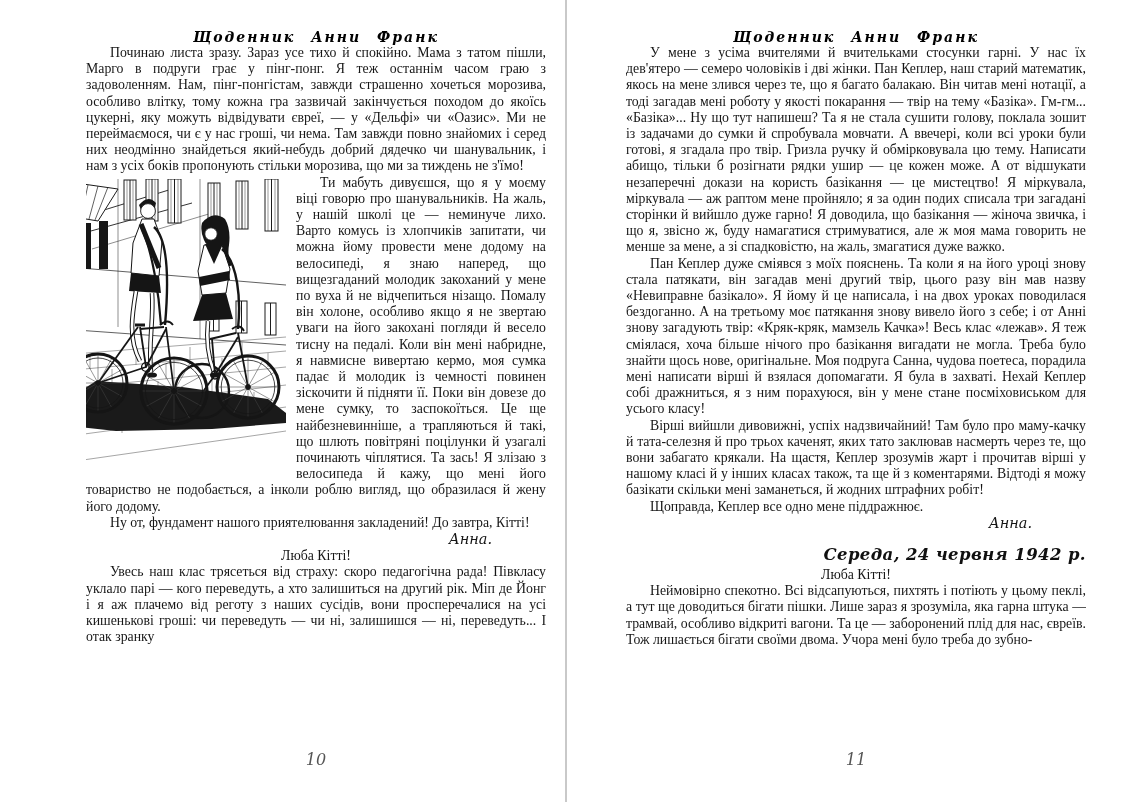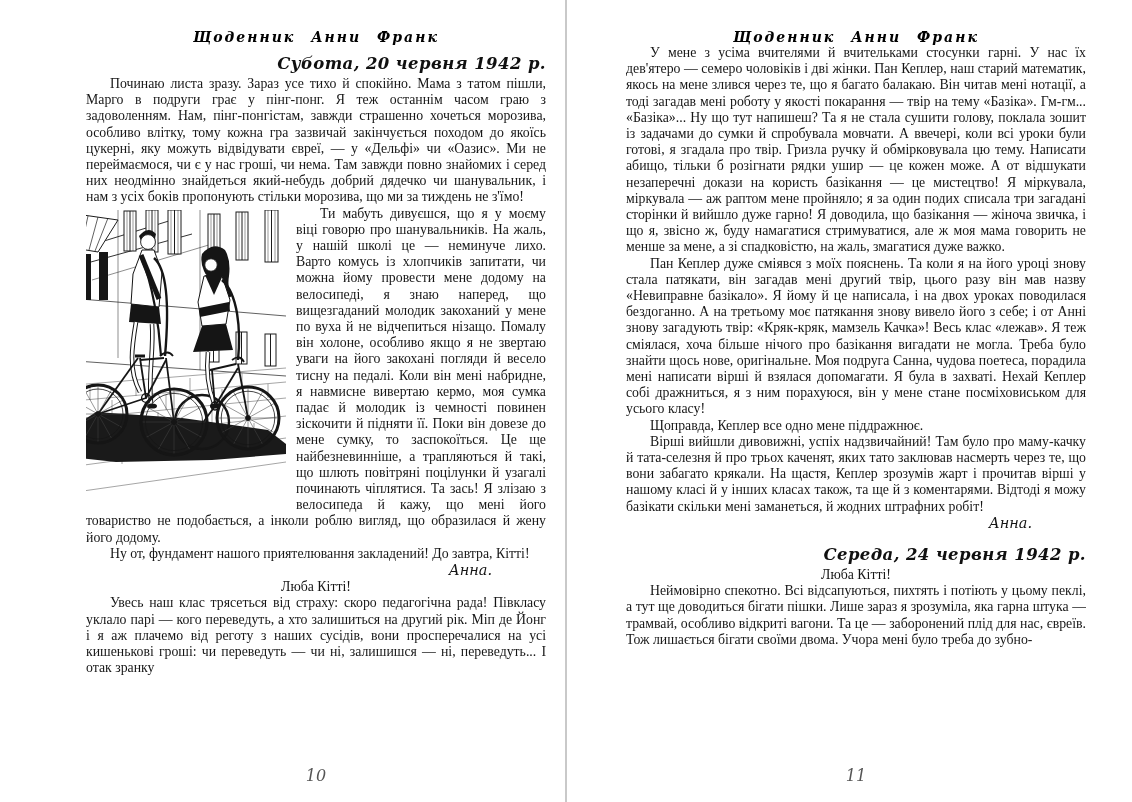--- a/index.html
+++ b/index.html
@@ -16,33 +16,32 @@
           font-weight:600;font-size:16.5px;color:#101010;letter-spacing:.4px;
           margin-top:9px;margin-bottom:3px;}
   .salutation{text-align:center;font-size:13.8px;line-height:16.2px;margin:0;}
   .para{margin:0;font-size:13.8px;line-height:16.2px;text-align:justify;text-indent:24px;}
   .para.cont{text-indent:0;}
   .signature{text-align:right;padding-right:54px;font-family:"DejaVu Serif",serif;
           font-style:italic;font-size:14.5px;line-height:17px;margin:0;}
   .entry-gap{margin-top:13px;}
   .illu{float:left;width:224px;height:290px;margin:4px 10px 1px -24px;}
   .clearer{clear:both;}
-  .page-number{position:absolute;bottom:17px;left:0;width:100%;text-align:center;
+  .page-number{position:absolute;bottom:33px;left:0;width:100%;text-align:center;
           font-family:"DejaVu Serif",serif;font-style:italic;font-size:16px;color:#555;}
 </style>
 </head>
 <body>
 
 <div class="spread">
   <div class="spine"></div>
 
   <div class="page page-left">
     <div class="running-header">Щоденник Анни Франк</div>
 
-    <div class="entry-date">Субота, 20 червня 1942 р.</div>
     <p class="para">Починаю листа зразу. Зараз усе тихо й спокійно. Мама з татом пішли, Марго в подруги грає у пінг-понг. Я теж останнім часом граю з задоволенням. Нам, пінг-понгістам, завжди страшенно хочеться морозива, особливо влітку, тому кожна гра зазвичай закінчується походом до якоїсь цукерні, яку можуть відвідувати євреї, — у «Дельфі» чи «Оазис». Ми не переймаємося, чи є у нас гроші, чи нема. Там завжди повно знайомих і серед них неодмінно знайдеться який-небудь добрий дядечко чи шанувальник, і нам з усіх боків пропонують стільки морозива, що ми за тиждень не з'їмо!</p>
 
     <div class="illu">
       <svg width="224" height="290" viewBox="0 0 224 290" xmlns="http://www.w3.org/2000/svg">
 
         <g stroke="#1c1c1c" fill="none" stroke-width="0.9">
           <line x1="0" y1="44" x2="110" y2="10"></line>
           <line x1="0" y1="60" x2="130" y2="24"></line>
           <line x1="6" y1="88" x2="224" y2="106" stroke-width="0.7"></line>
           <line x1="0" y1="150" x2="224" y2="166" stroke-width="0.7"></line>
@@ -231,22 +230,22 @@
     <p class="para">Увесь наш клас трясеться від страху: скоро педагогічна рада! Півкласу уклало парі — кого переведуть, а хто залишиться на другий рік. Міп де Йонг і я аж плачемо від реготу з наших сусідів, вони просперечалися на усі кишенькові гроші: чи переведуть — чи ні, залишишся — ні, переведуть... І отак зранку</p>
 
     <div class="page-number">10</div>
   </div>
 
   <div class="page page-right">
     <div class="running-header">Щоденник Анни Франк</div>
 
     <p class="para">У мене з усіма вчителями й вчительками стосунки гарні. У нас їх дев'ятеро — семеро чоловіків і дві жінки. Пан Кеплер, наш старий математик, якось на мене злився через те, що я багато балакаю. Він читав мені нотації, а тоді загадав мені роботу у якості покарання — твір на тему «Базіка». Гм-гм... «Базіка»... Ну що тут напишеш? Та я не стала сушити голову, поклала зошит із задачами до сумки й спробувала мовчати. А ввечері, коли всі уроки були готові, я згадала про твір. Гризла ручку й обмірковувала цю тему. Написати абищо, тільки б розігнати рядки ушир — це кожен може. А от відшукати незаперечні докази на користь базікання — це мистецтво! Я міркувала, міркувала — аж раптом мене пройняло; я за один подих списала три загадані сторінки й вийшло дуже гарно! Я доводила, що базікання — жіноча звичка, і що я, звісно ж, буду намагатися стримуватися, але ж моя мама говорить не менше за мене, а зі спадковістю, на жаль, змагатися дуже важко.</p>
     <p class="para">Пан Кеплер дуже сміявся з моїх пояснень. Та коли я на його уроці знову стала патякати, він загадав мені другий твір, цього разу він мав назву «Невиправне базікало». Я йому й це написала, і на двох уроках поводилася бездоганно. А на третьому моє патякання знову вивело його з себе; і от Анні знову загадують твір: «Кряк-кряк, мамзель Качка»! Весь клас «лежав». Я теж сміялася, хоча більше нічого про базікання вигадати не могла. Треба було знайти щось нове, оригінальне. Моя подруга Санна, чудова поетеса, порадила мені написати вірші й взялася допомагати. Я була в захваті. Нехай Кеплер собі дражниться, я з ним порахуюся, він у мене стане посміховиськом для усього класу!</p>
+    <p class="para">Вірші вийшли дивовижні, успіх надзвичайний! Там було про маму-качку й тата-селезня й про трьох каченят, яких тато заклював насмерть через те, що вони забагато крякали. На щастя, Кеплер зрозумів жарт і прочитав вірші у нашому класі й у інших класах також, та ще й з коментарями. Відтоді я можу базікати скільки мені заманеться, й жодних штрафних робіт!</p>
     <p class="para">Щоправда, Кеплер все одно мене піддражнює.</p>
-    <p class="para">Вірші вийшли дивовижні, успіх надзвичайний! Там було про маму-качку й тата-селезня й про трьох каченят, яких тато заклював насмерть через те, що вони забагато крякали. На щастя, Кеплер зрозумів жарт і прочитав вірші у нашому класі й у інших класах також, та ще й з коментарями. Відтоді я можу базікати скільки мені заманеться, й жодних штрафних робіт!</p>
     <p class="signature">Анна.</p>
 
     <div class="entry-date entry-gap">Середа, 24 червня 1942 р.</div>
     <p class="salutation">Люба Кітті!</p>
     <p class="para">Неймовірно спекотно. Всі відсапуються, пихтять і потіють у цьому пеклі, а тут ще доводиться бігати пішки. Лише зараз я зрозуміла, яка гарна штука — трамвай, особливо відкриті вагони. Та це — заборонений плід для нас, євреїв. Тож лишається бігати своїми двома. Учора мені було треба до зубно-</p>
 
     <div class="page-number">11</div>
   </div>
 </div>
 

